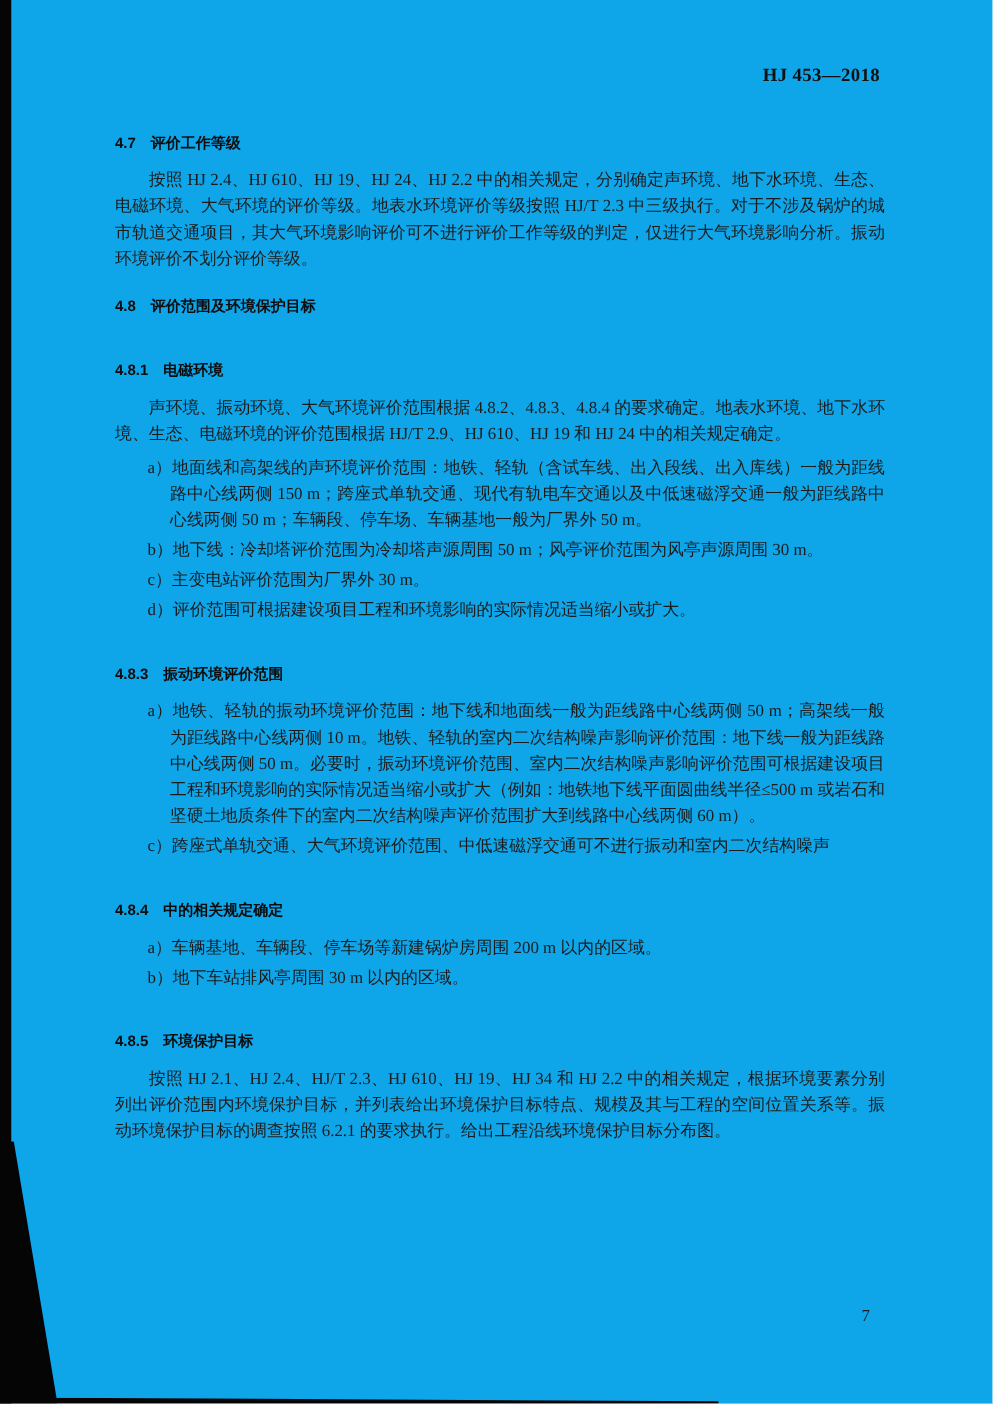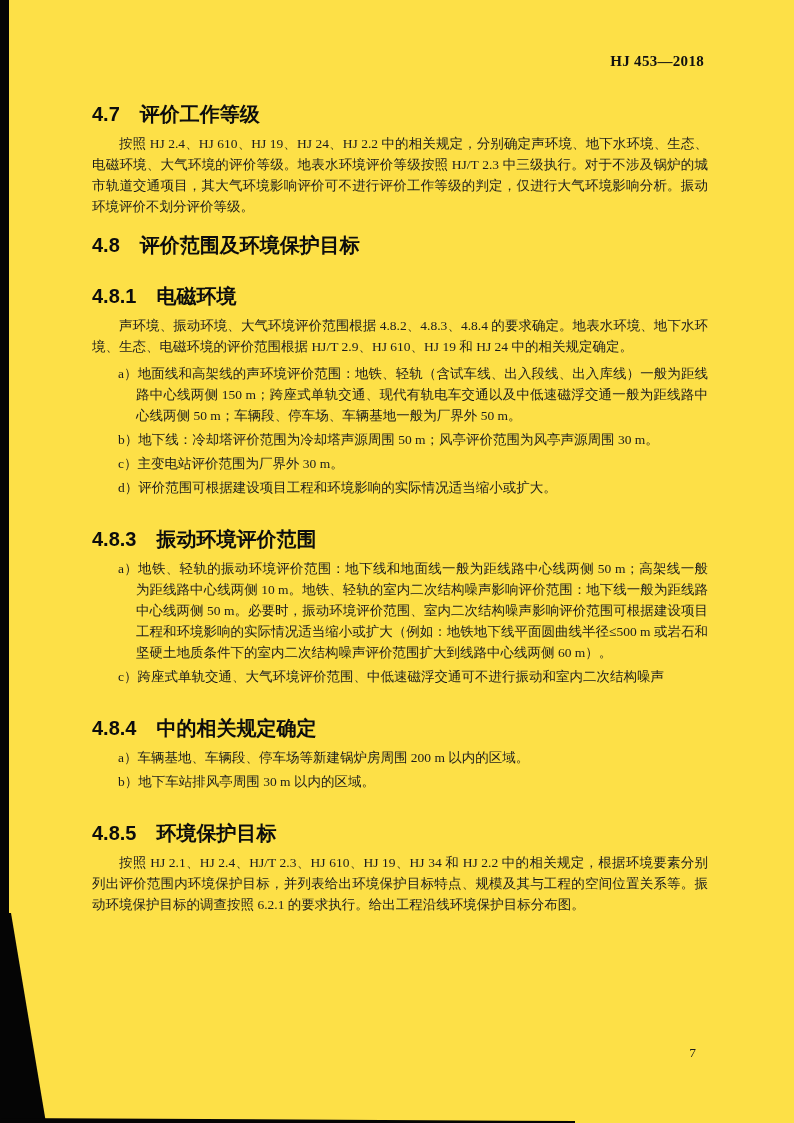--- a/index.html
+++ b/index.html
@@ -4,21 +4,21 @@
 <style>
   html, body {
     margin: 0;
     padding: 0;
     background: #ffffff;
   }
   .page {
     position: relative;
     width: 794px;
     height: 1123px;
-    background: #fde047;
+    background: #0ea5e9;
     overflow: hidden;
     font-family: "Liberation Serif", "DejaVu Serif", serif;
     color: #1c1c1c;
   }
   
   .scan-left {
     position: absolute;
     left: 0; top: 0;
     width: 9px; height: 100%;
     background: #050505;
@@ -58,21 +58,21 @@
     top: 86px;
     left: 92px;
     right: 86px;
     font-size: 13.5px;
     line-height: 21px;
     text-align: justify;
   }
   .content h2, .content h3 {
     font-family: "Liberation Sans", "DejaVu Sans", sans-serif;
     font-weight: bold;
-    font-size: 20px;
+    font-size: 12px;
     color: #0d0d0d;
     margin: 31px 0 9px 0;
     line-height: 20px;
     text-align: left;
   }
   .content h2 { margin-top: 18px; }
   .content p {
     margin: 0 0 6px 0;
     text-indent: 2em;
   }

